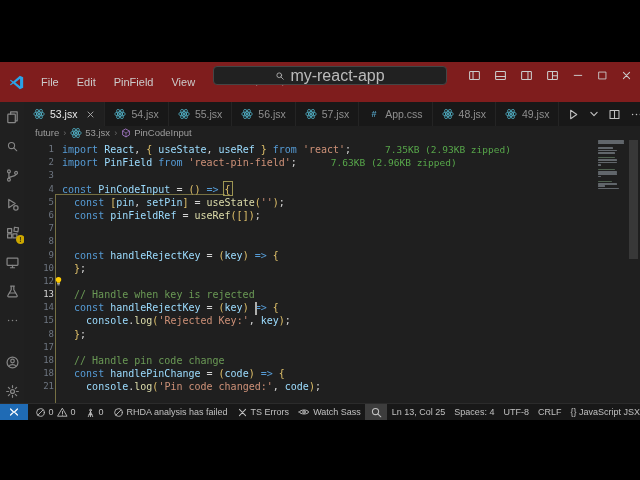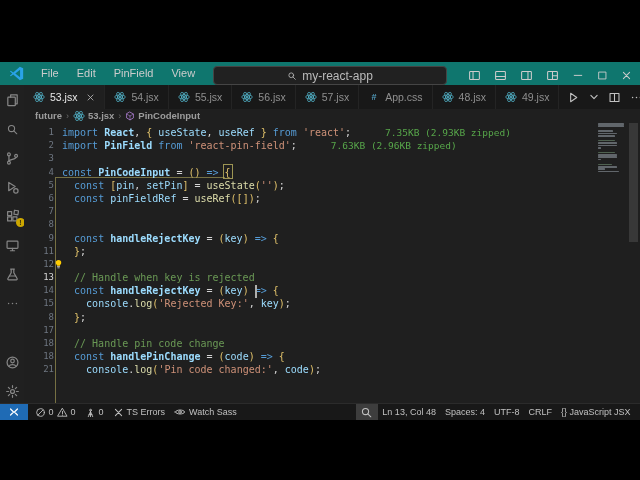--- a/index.html
+++ b/index.html
@@ -2,29 +2,29 @@
 <html><head>
 <meta charset="utf-8">
 <style>
   html,body{margin:0;padding:0;background:#000;}
   .stage{position:relative;width:640px;height:480px;background:#000;overflow:hidden;
          font-family:"Liberation Sans",sans-serif;-webkit-font-smoothing:antialiased;}
   .window{position:absolute;top:62px;left:0;width:640px;height:358px;background:#1f1f1f;
           display:flex;flex-direction:column;overflow:hidden;}
 
   
-  .titlebar{height:23px;background:#0f766e;display:flex;align-items:center;flex:none;position:relative;}
+  .titlebar{height:40px;background:#7f1d1d;display:flex;align-items:center;flex:none;position:relative;}
   .vscode-logo{width:15px;height:15px;margin:0 10px 0 9px;flex:none;}
   .menus{display:flex;gap:4px;}
   .menu-item{font-size:11px;color:#cccccc;padding:2px 7px;border-radius:4px;cursor:default;white-space:nowrap;}
   .nav-arrows{display:flex;gap:10px;margin-left:22px;color:#c5c5c5;font-size:12px;}
   .nav-arrow{line-height:1;}
   .searchbox{position:absolute;left:213px;top:4px;width:232px;height:17px;background:#212121;
              border:1px solid #454545;border-radius:4px;display:flex;align-items:center;justify-content:center;
-             gap:5px;color:#bbbbbb;font-size:12px;}
+             gap:5px;color:#bbbbbb;font-size:16px;}
   .searchbox .ico{display:flex;align-items:center;}
   .win-controls{position:absolute;right:8px;top:0;height:26px;display:flex;align-items:center;gap:13px;color:#cccccc;}
   .win-controls .wc{display:flex;align-items:center;}
 
   
   .main{flex:1;display:flex;min-height:0;}
   .activitybar{width:24px;flex:none;background:#202020;display:flex;flex-direction:column;align-items:center;
                padding:7px 0 4px 0;gap:13px;color:#868686;}
   .ab-item{position:relative;display:flex;align-items:center;justify-content:center;width:20px;height:16px;flex:none;}
   .ab-item.push{margin-top:auto;}
@@ -38,32 +38,32 @@
   .tab{display:flex;align-items:center;gap:5px;padding:0 9px;font-size:10.5px;color:#8f8f8f;
        border-right:1px solid #242424;white-space:nowrap;}
   .tab.active{background:#1f1f1f;color:#e8e8e8;}
   .tab .tab-close{margin-left:4px;color:#b6b6b6;display:flex;align-items:center;}
   .editor-actions{margin-left:auto;display:flex;align-items:center;gap:9px;padding:0 8px;color:#c2c2c2;}
   .ea{display:flex;align-items:center;}
 
   
   .breadcrumb{height:13px;display:flex;align-items:center;gap:4px;padding-left:11px;
               font-size:9.5px;color:#9d9d9d;background:#1f1f1f;flex:none;}
-  .bc-item{display:flex;align-items:center;gap:3px;font-weight:bold;}
+  .bc-item{display:flex;align-items:center;gap:3px;}
   .bc-sep{color:#6d6d6d;font-size:9px;}
 
   
   .editor{position:relative;flex:1;overflow:hidden;background:#1f1f1f;}
   .code-lines{position:absolute;inset:0;padding-top:4px;}
   .row{position:relative;height:13.2px;line-height:13.2px;display:flex;white-space:pre;}
   .ln{width:30px;flex:none;text-align:right;padding-right:8px;box-sizing:content-box;
       font-family:"DejaVu Sans Mono",monospace;font-size:9px;color:#6e7681;}
   .row.active .ln{color:#d7d7d7;}
   .code{font-family:"DejaVu Sans Mono",monospace;font-size:10px;color:#d4d4d4;}
-  .tk-kw{color:#569cd6;} .tk-v{color:#9cdcfe;} .tk-vb{color:#9cdcfe;font-weight:bold;}
+  .tk-kw{color:#569cd6;} .tk-v{color:#9cdcfe;} .tk-vb{color:#9cdcfe;font-weight:normal;}
   .tk-fn{color:#dcdcaa;} .tk-str{color:#ce9178;} .tk-cm{color:#6a9955;}
   .tk-pn{color:#d4d4d4;} .tk-br{color:#dfc06a;} .tk-arw{color:#569cd6;}
   .cost{color:#57a64a;font-family:"DejaVu Sans Mono",monospace;font-size:9.5px;margin-left:34px;}
   .bulb{position:absolute;left:29px;top:1px;}
   .scope-guide{position:absolute;left:31px;top:55px;width:169px;height:225px;
                border-left:1px solid rgba(189,179,96,.55);border-top:1px solid rgba(189,179,96,.55);pointer-events:none;}
   .bracket-box{position:absolute;left:199px;top:42px;width:8px;height:13px;
                border:1px solid rgba(189,179,96,.8);pointer-events:none;}
   .caret{position:absolute;left:231px;top:163px;width:1.5px;height:13px;background:#aeafad;}
   .minimap{position:absolute;left:574px;top:1px;width:28px;}
@@ -400,21 +400,21 @@
           <div class="code-lines">
               <div class="row"><span class="ln">1</span><span class="code"><span class="tk-kw">import </span><span class="tk-vb">React</span><span class="tk-pn">, </span><span class="tk-br">{ </span><span class="tk-v">useState</span><span class="tk-pn">, </span><span class="tk-v">useRef</span><span class="tk-br"> }</span><span class="tk-kw"> from </span><span class="tk-str">'react'</span><span class="tk-pn">;</span><span class="cost">7.35KB (2.93KB zipped)</span></span></div>
               <div class="row"><span class="ln">2</span><span class="code"><span class="tk-kw">import </span><span class="tk-vb">PinField</span><span class="tk-kw"> from </span><span class="tk-str">'react-pin-field'</span><span class="tk-pn">;</span><span class="cost">7.63KB (2.96KB zipped)</span></span></div>
               <div class="row"><span class="ln">3</span><span class="code"></span></div>
               <div class="row"><span class="ln">4</span><span class="code"><span class="tk-kw">const </span><span class="tk-vb">PinCodeInput</span><span class="tk-pn"> = </span><span class="tk-br">()</span><span class="tk-arw"> =&gt; </span><span class="tk-br">{</span></span></div>
               <div class="row"><span class="ln">5</span><span class="code"><span class="tk-pn">  </span><span class="tk-kw">const </span><span class="tk-br">[</span><span class="tk-v">pin</span><span class="tk-pn">, </span><span class="tk-v">setPin</span><span class="tk-br">]</span><span class="tk-pn"> = </span><span class="tk-fn">useState</span><span class="tk-br">(</span><span class="tk-str">''</span><span class="tk-br">)</span><span class="tk-pn">;</span></span></div>
               <div class="row"><span class="ln">6</span><span class="code"><span class="tk-pn">  </span><span class="tk-kw">const </span><span class="tk-v">pinFieldRef</span><span class="tk-pn"> = </span><span class="tk-fn">useRef</span><span class="tk-br">([])</span><span class="tk-pn">;</span></span></div>
               <div class="row"><span class="ln">7</span><span class="code"></span></div>
               <div class="row"><span class="ln">8</span></div>
               <div class="row"><span class="ln">9</span><span class="code"><span class="tk-pn">  </span><span class="tk-kw">const </span><span class="tk-vb">handleRejectKey</span><span class="tk-pn"> = </span><span class="tk-br">(</span><span class="tk-v">key</span><span class="tk-br">)</span><span class="tk-arw"> =&gt; </span><span class="tk-br">{</span></span></div>
-              <div class="row"><span class="ln">11</span><span class="code"><span class="tk-pn">  </span><span class="tk-br">}</span><span class="tk-pn">;</span></span></div>
+              <div class="row"><span class="ln">10</span><span class="code"><span class="tk-pn">  </span><span class="tk-br">}</span><span class="tk-pn">;</span></span></div>
               <div class="row"><span class="ln">12</span><span class="code"></span><span class="bulb"><svg viewBox="0 0 16 16" width="11" height="11">
                     <path fill="#ffcc02" d="M8 1.5a4 4 0 0 1 4 4c0 2-1.7 2.6-1.9 4.2H5.9C5.7 8.1 4 7.5 4 5.5a4 4 0 0 1 4-4z"></path>
                     <rect x="5.9" y="10.5" width="4.2" height="1.3" fill="#c9c9c9"></rect>
                     <rect x="6.4" y="12.3" width="3.2" height="1.2" fill="#c9c9c9"></rect>
                   </svg></span></div>
               <div class="row active"><span class="ln">13</span><span class="code"><span class="tk-cm">  // Handle when key is rejected</span></span></div>
               <div class="row"><span class="ln">14</span><span class="code"><span class="tk-pn">  </span><span class="tk-kw">const </span><span class="tk-vb">handleRejectKey</span><span class="tk-pn"> = </span><span class="tk-br">(</span><span class="tk-v">key</span><span class="tk-br">)</span><span class="tk-arw"> =&gt; </span><span class="tk-br">{</span></span></div>
               <div class="row"><span class="ln">15</span><span class="code"><span class="tk-pn">    </span><span class="tk-v">console</span><span class="tk-pn">.</span><span class="tk-fn">log</span><span class="tk-br">(</span><span class="tk-str">'Rejected Key:'</span><span class="tk-pn">, </span><span class="tk-v">key</span><span class="tk-br">)</span><span class="tk-pn">;</span></span></div>
               <div class="row"><span class="ln">8</span><span class="code"><span class="tk-pn">  </span><span class="tk-br">}</span><span class="tk-pn">;</span></span></div>
               <div class="row"><span class="ln">17</span><span class="code"></span></div>
@@ -481,20 +481,29 @@
               <svg viewBox="0 0 16 16" width="11" height="11" fill="none" stroke="currentColor" stroke-width="1.3" stroke-linecap="round" stroke-linejoin="round">
                 <circle cx="8" cy="4.6" r="1.3"></circle>
                 <path d="M8 6v8M8 6.6 4.8 14M8 6.6 11.2 14M5.9 11h4.2"></path>
               </svg>
             </span>
             <span>0</span>
           </div>
           <div class="sb-item">
             <span class="ico">
               <svg viewBox="0 0 16 16" width="11" height="11" fill="none" stroke="currentColor" stroke-width="1.3" stroke-linecap="round" stroke-linejoin="round">
+                <circle cx="8" cy="8" r="5.6"></circle>
+                <path d="M4.4 11.6 11.6 4.4"></path>
+              </svg>
+            </span>
+            <span>RHDA analysis has failed</span>
+          </div>
+          <div class="sb-item">
+            <span class="ico">
+              <svg viewBox="0 0 16 16" width="11" height="11" fill="none" stroke="currentColor" stroke-width="1.3" stroke-linecap="round" stroke-linejoin="round">
                 <path d="M3.5 3.5 12.5 12.5M12.5 3.5 3.5 12.5" stroke-width="1.5"></path>
               </svg>
             </span>
             <span>TS Errors</span>
           </div>
           <div class="sb-item">
             <span class="ico">
               <svg viewBox="0 0 16 16" width="12" height="12" fill="none" stroke="currentColor" stroke-width="1.3" stroke-linecap="round" stroke-linejoin="round">
                 <path d="M1.6 8c2.2-3.6 10.6-3.6 12.8 0-2.2 3.6-10.6 3.6-12.8 0z"></path>
                 <circle cx="8" cy="8" r="1.7"></circle>
@@ -506,21 +515,21 @@
       <div class="sb-group">
           <div class="sb-item highlight">
             <span class="ico">
               <svg viewBox="0 0 16 16" width="13" height="13" fill="none" stroke="currentColor" stroke-width="1.3" stroke-linecap="round" stroke-linejoin="round">
                 <circle cx="6.8" cy="6.8" r="3.8"></circle>
                 <path d="M9.6 9.6 13.3 13.3"></path>
               </svg>
             </span>
           </div>
           <div class="sb-item">
-            <span>Ln 13, Col 48</span>
+            <span>Ln 13, Col 25</span>
           </div>
           <div class="sb-item">
             <span>Spaces: 4</span>
           </div>
           <div class="sb-item">
             <span>UTF-8</span>
           </div>
           <div class="sb-item">
             <span>CRLF</span>
           </div>

